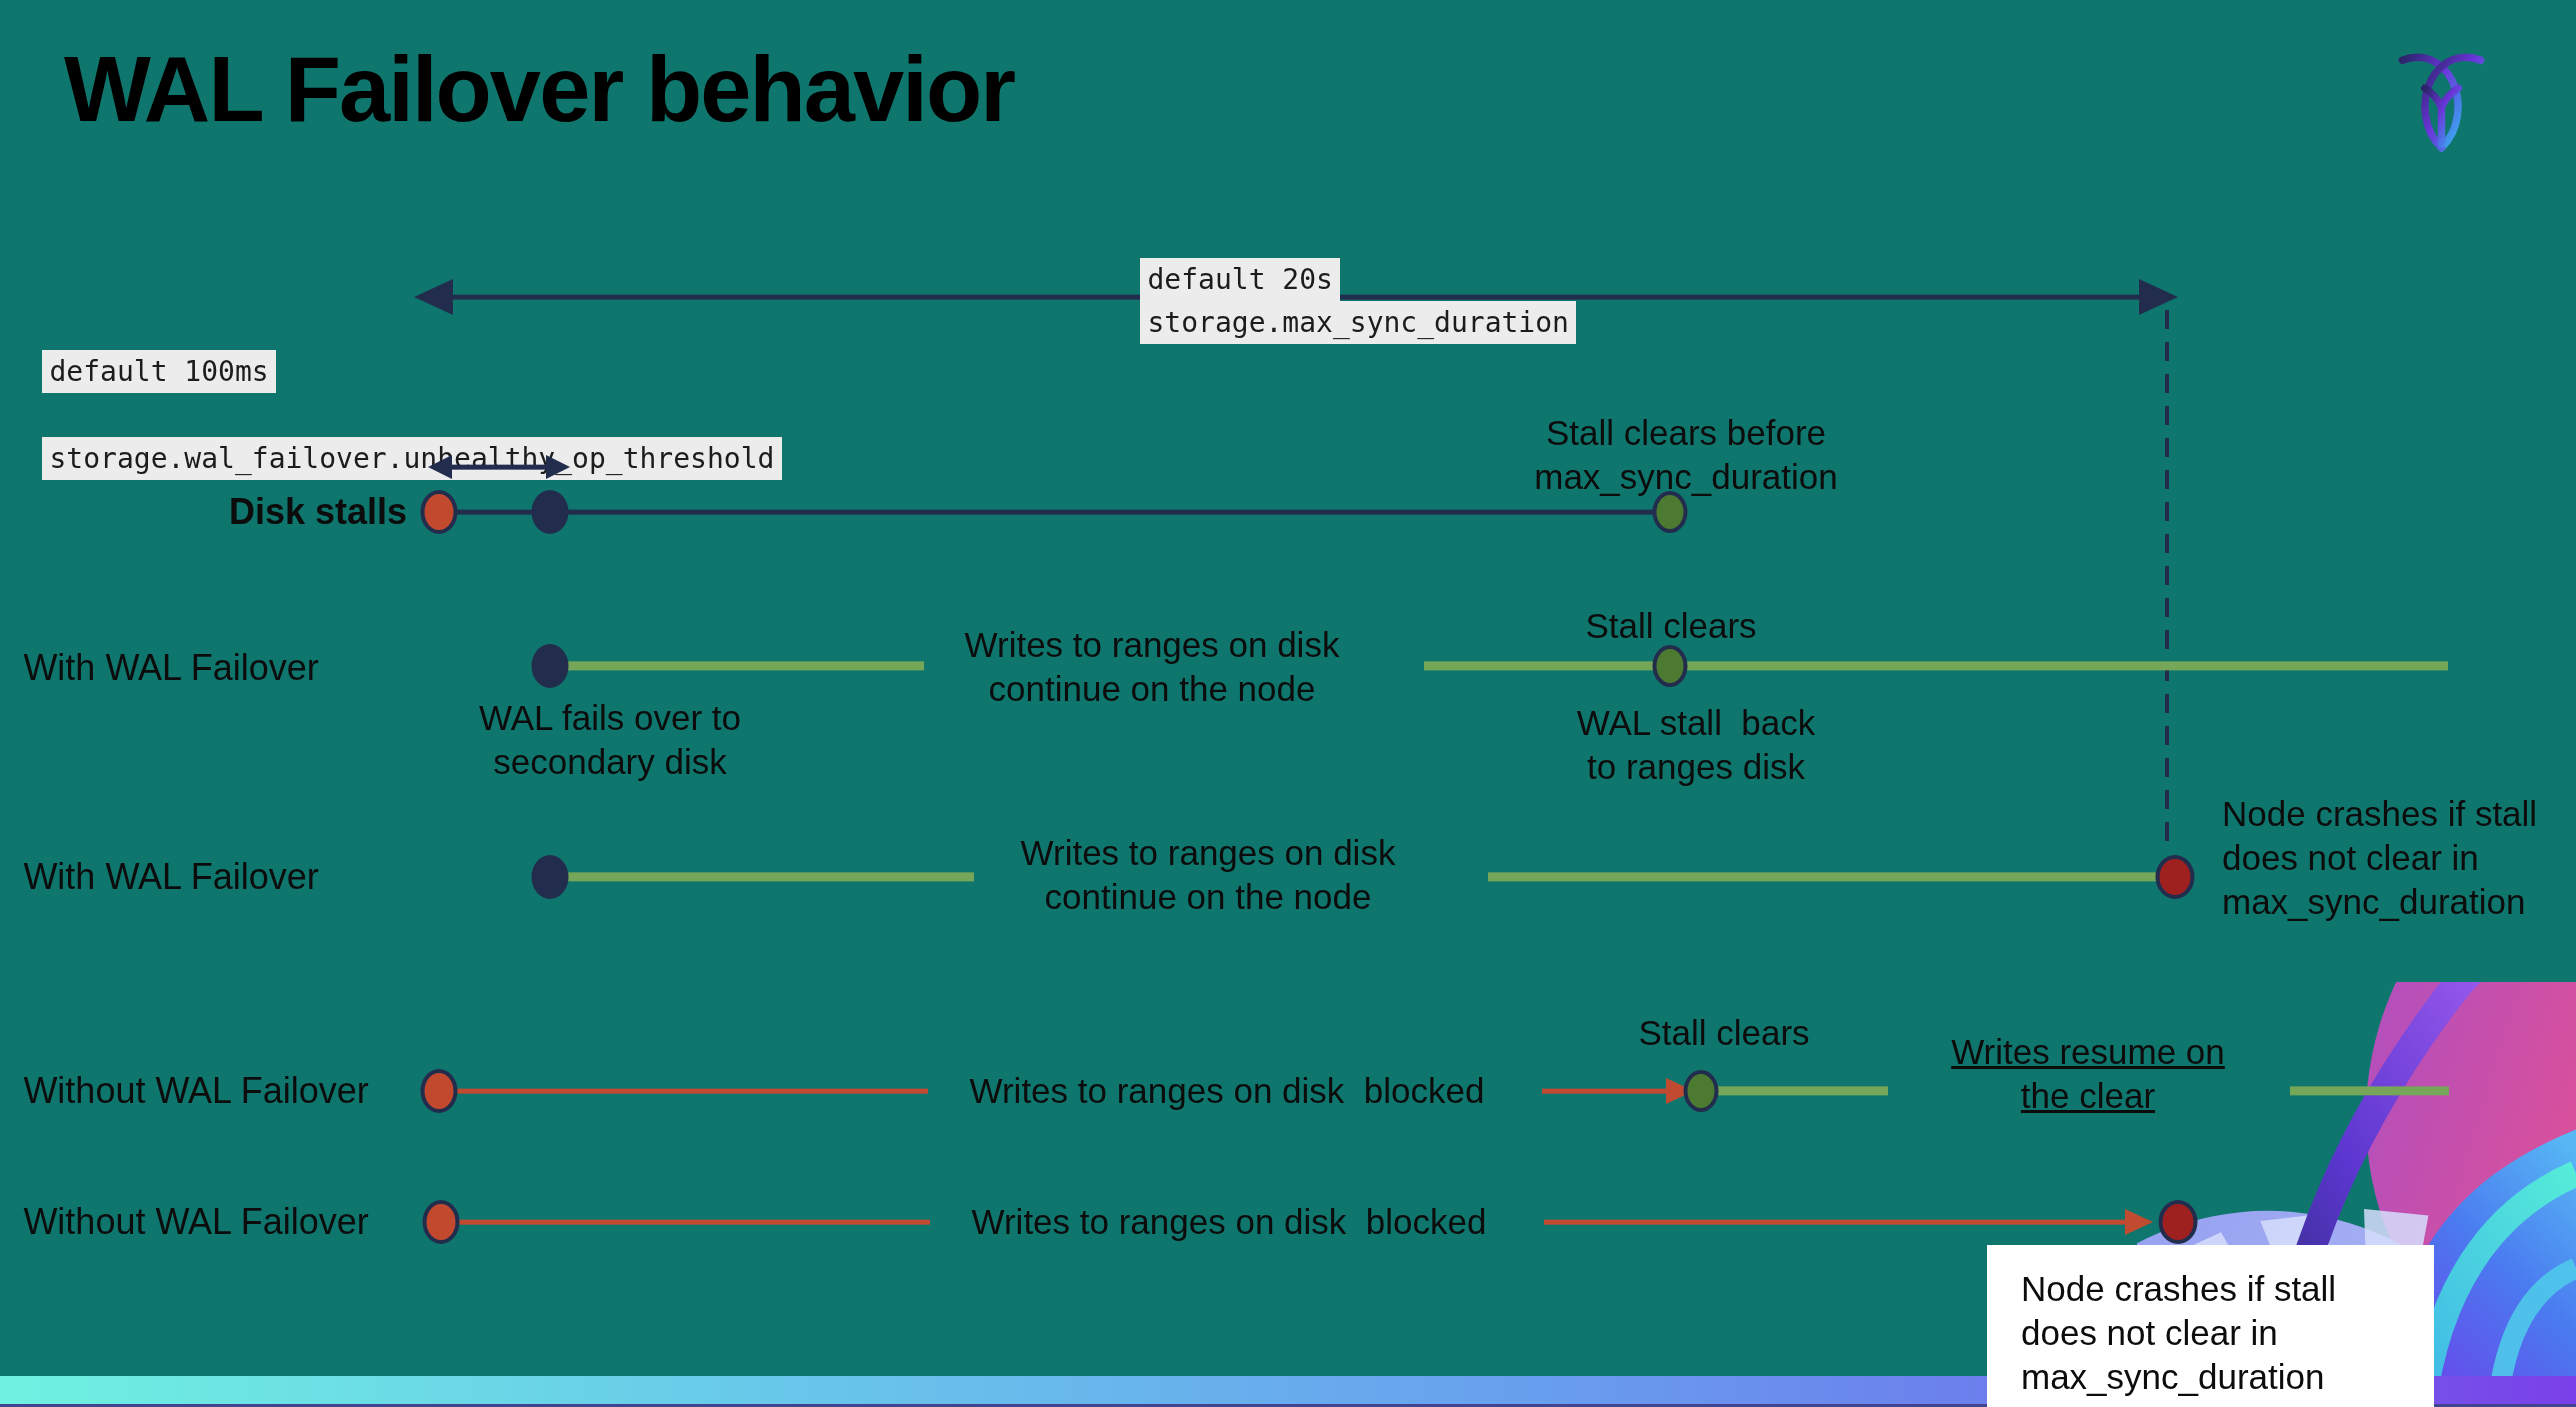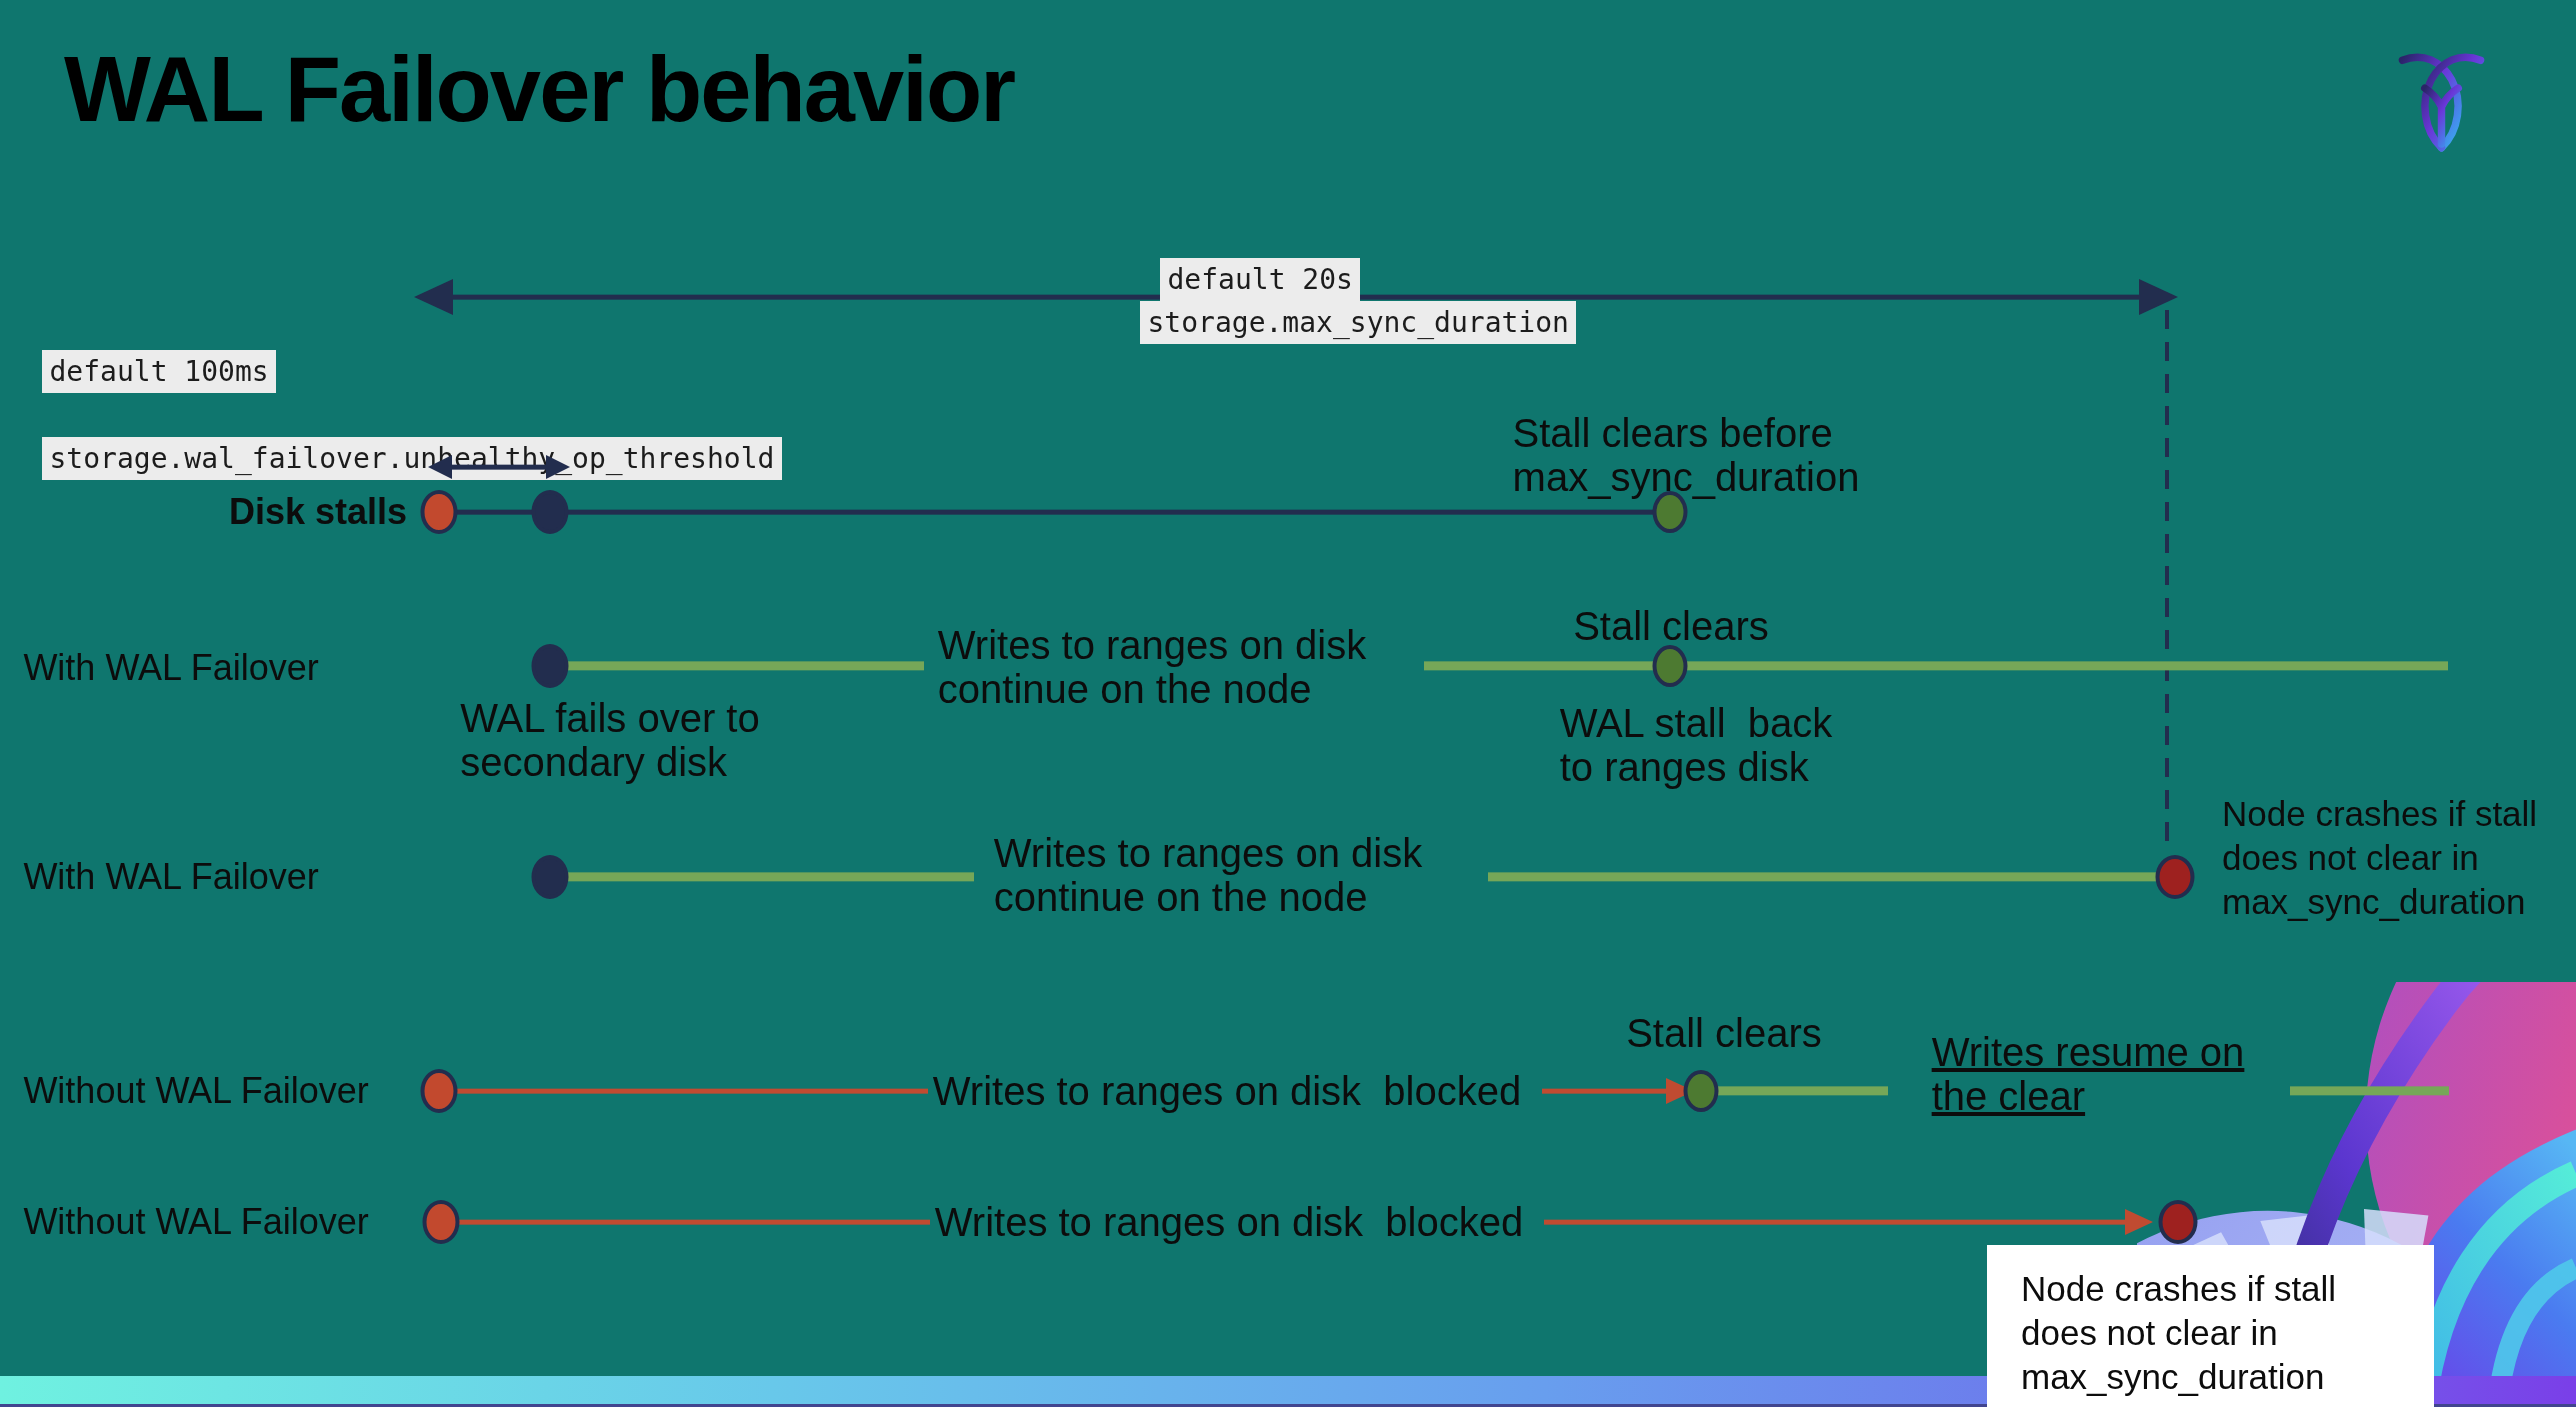--- a/index.html
+++ b/index.html
@@ -4,21 +4,21 @@
 <style>
   html,body{margin:0;padding:0;background:#ffffff;}
   .stage{position:relative;width:2576px;height:1408px;background:#0f766e;overflow:hidden;
          font-family:"Liberation Sans","DejaVu Sans",sans-serif;color:#0c0c0c;}
   .title{position:absolute;left:64px;top:37px;font-size:92px;font-weight:800;letter-spacing:-1.9px;
          color:#000;white-space:pre;z-index:4;}
   .mono{position:absolute;font-family:"DejaVu Sans Mono","Liberation Mono",monospace;
         font-size:28px;line-height:43px;background:#ececec;color:#1c1c1c;padding:0 7.5px;
         white-space:pre;z-index:4;}
   .t{white-space:pre;}
-  .note{position:absolute;font-size:40px;line-height:44px;text-align:left;
+  .note{position:absolute;font-size:35px;line-height:44px;text-align:center;
         transform:translateX(-50%);z-index:4;}
   .note-left{position:absolute;font-size:35px;line-height:44px;text-align:left;z-index:4;}
   .row-label{position:absolute;font-size:36px;transform:translateY(-50%);white-space:pre;z-index:4;}
   .hline{position:absolute;transform:translateY(-50%);z-index:4;}
   .navy-line{height:4.7px;background:#222d4e;}
   .green-line{height:9.3px;background:#76a758;}
   .red-line{height:4.7px;background:#c04b31;}
   .dot{position:absolute;border-radius:50%;border:4.7px solid #222d4e;box-sizing:border-box;
        transform:translate(-50%,-50%);z-index:5;}
   .dot-red{width:37px;height:44px;background:#c2492e;}
@@ -55,21 +55,21 @@
         <stop offset="0.45" stop-color="#6a36d8"></stop>
         <stop offset="0.75" stop-color="#4a7be8"></stop>
         <stop offset="1" stop-color="#38b2f0"></stop>
       </linearGradient>
     </defs>
     <path d="M8,14 C30,5 50,15 61,35 C73,58 69,90 50,108" fill="none" stroke="url(#gLogo)" stroke-width="8" stroke-linecap="round"></path>
     <path d="M92,14 C70,5 50,15 39,35 C27,58 31,90 50,108" fill="none" stroke="url(#gLogo)" stroke-width="8" stroke-linecap="round"></path>
     <path d="M50,104 L50,64 M50,64 C45,54 40,49 32,44 M50,64 C55,54 60,49 68,44" fill="none" stroke="url(#gLogo)" stroke-width="8" stroke-linecap="round"></path>
   </svg>
 
-  <div class="mono" style="left:1140px;top:258px;margin-left:20px;">default 20s</div>
+  <div class="mono" style="left:1140px;top:258px;">default 20s</div>
   <div class="mono" style="left:1140px;top:301px;">storage.max_sync_duration</div>
   <div class="hline navy-line" style="left:451px;top:297px;width:1689px;z-index:3;"></div>
   <div class="ah ah-l" style="left:414px;top:297px;"></div>
   <div class="ah ah-r" style="left:2139px;top:297px;"></div>
 
   <div class="mono" style="left:42px;top:350px;">default 100ms</div>
   <div class="mono" style="left:42px;top:393px;margin-top:44px;">storage.wal_failover.unhealthy_op_threshold</div>
   <div class="hline navy-line" style="left:447px;top:467px;width:101px;"></div>
   <div class="ah ah-sl" style="left:428px;top:467px;"></div>
   <div class="ah ah-sr" style="left:546px;top:467px;"></div>

